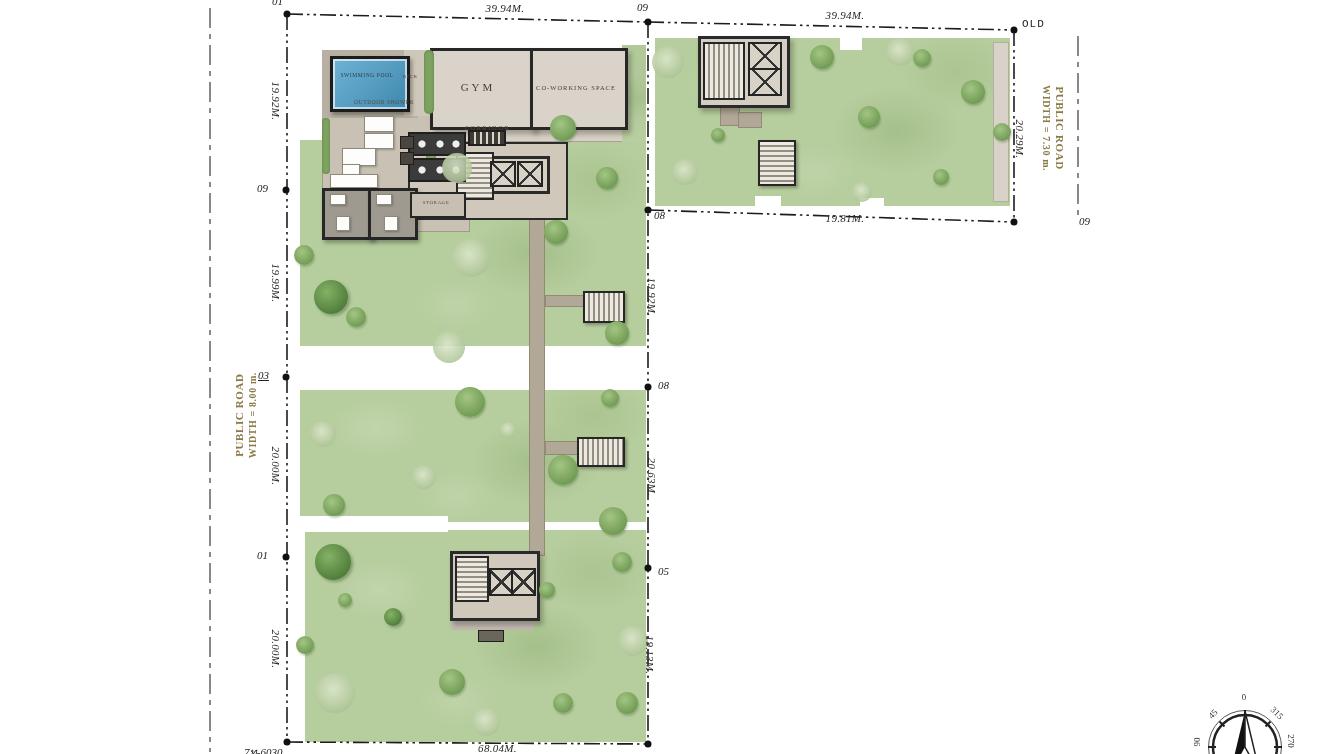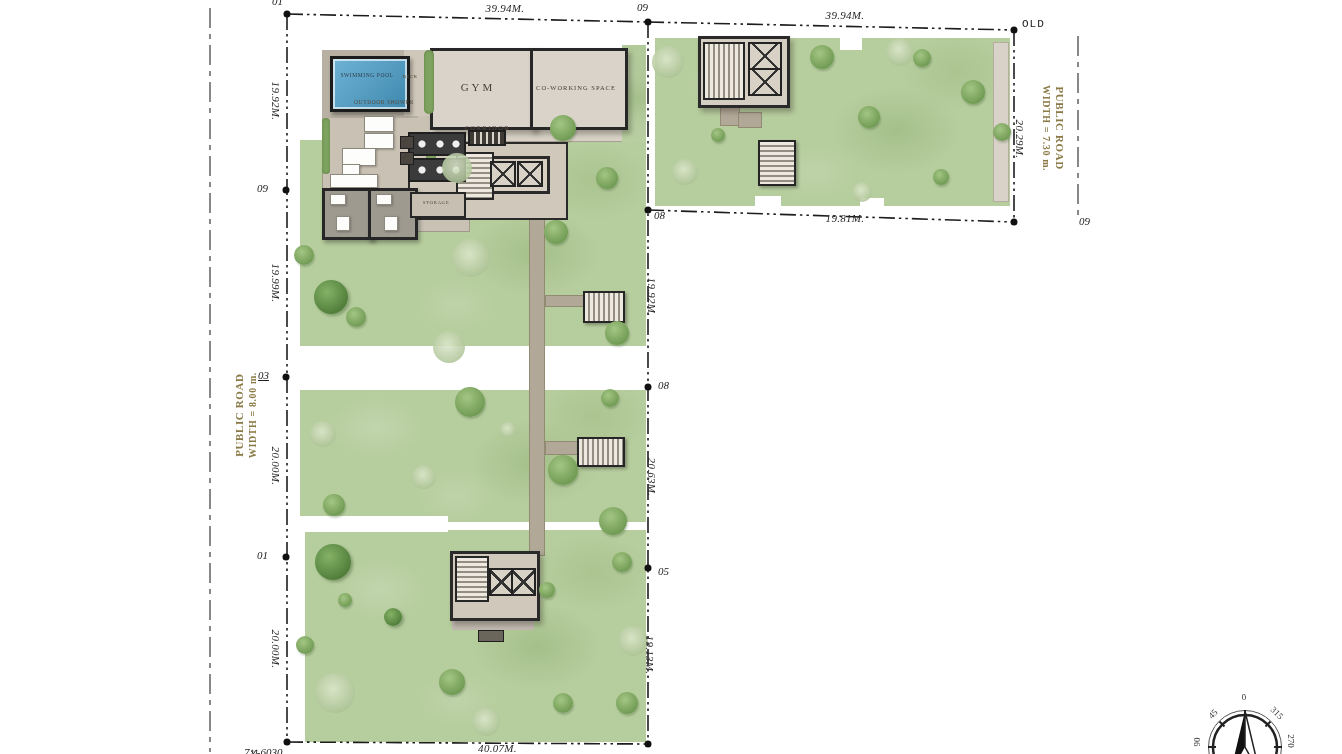--- a/index.html
+++ b/index.html
@@ -176,21 +176,21 @@
   <div class="pt" style="left:658px;top:565px;">05</div>
   <div class="pt" style="left:658px;top:379px;">08</div>
   <div class="pt" style="left:654px;top:209px;">08</div>
   <div class="pt" style="left:637px;top:1px;">09</div>
   <div class="pt" style="left:1043px;top:215px;margin-left:36px;">09</div>
   <div class="pt" style="left:1022px;top:18px;letter-spacing:1px;font-style:normal;font-family:Liberation Mono, monospace;">OLD</div>
   <div class="pt" style="left:244px;top:743px;">7ท-6030</div>
 
   <div class="dim" style="left:460px;top:2px;width:90px;">39.94M.</div>
   <div class="dim" style="left:800px;top:9px;width:90px;">39.94M.</div>
-  <div class="dim" style="left:455px;top:742px;width:85px;">40.07M.</div>
+  <div class="dim" style="left:455px;top:742px;width:85px;">68.04M.</div>
   <div class="dim" style="left:800px;top:212px;width:90px;">19.81M.</div>
   <div class="dim v90" style="left:246px;top:95px;width:60px;">19.92M.</div>
   <div class="dim v90" style="left:246px;top:277px;width:60px;">19.99M.</div>
   <div class="dim v90" style="left:246px;top:460px;width:60px;">20.00M.</div>
   <div class="dim v90" style="left:246px;top:643px;width:60px;">20.00M.</div>
   <div class="dim v90" style="left:622px;top:291px;width:60px;">19.92M.</div>
   <div class="dim v90" style="left:622px;top:471px;width:60px;">20.63M.</div>
   <div class="dim v90" style="left:620px;top:649px;width:60px;">19.13M.</div>
   <div class="dim v90" style="left:990px;top:133px;width:60px;">20.29M.</div>
 

